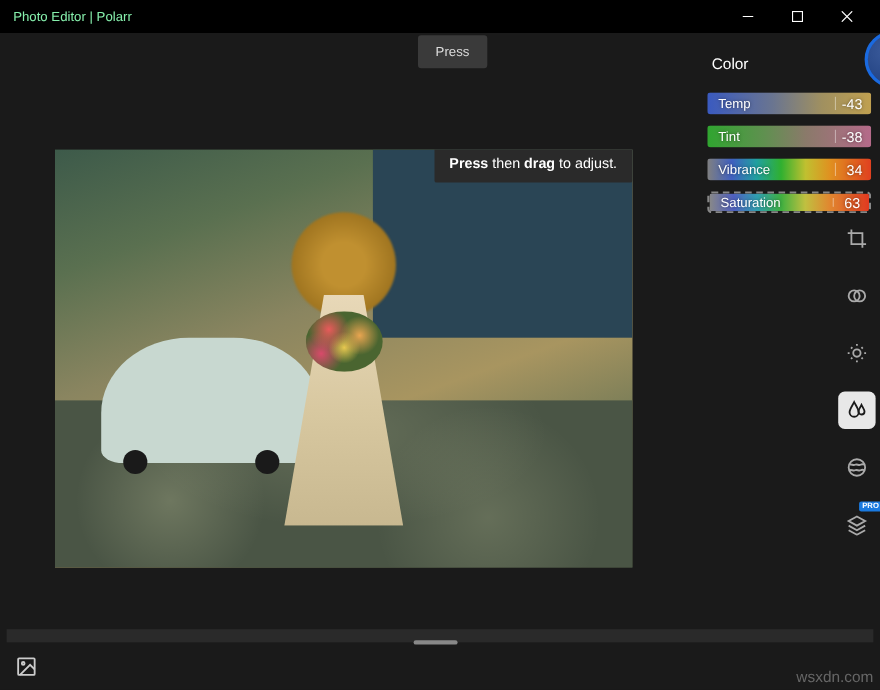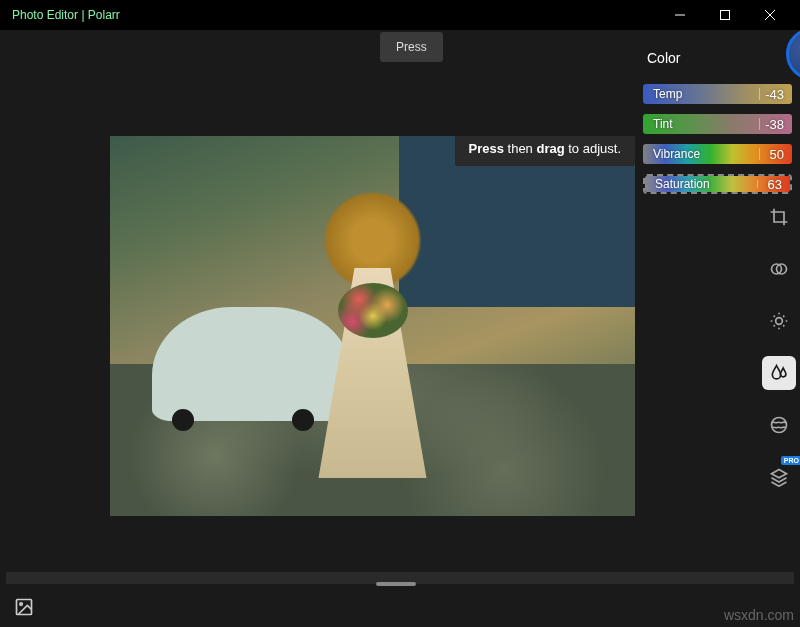--- a/index.html
+++ b/index.html
@@ -40,21 +40,21 @@
   .win-btn svg { width: 10px; height: 10px; stroke: #fff; stroke-width: 1; fill: none; }
   .content-area {
     display: flex;
     height: calc(100% - 30px - 55px);
     position: relative;
   }
   .canvas-area {
     flex: 1;
     display: flex;
     align-items: center;
-    justify-content: flex-end;
+    justify-content: flex-start;
     position: relative;
   }
   .photo {
     width: 525px;
     height: 380px;
     margin-left: 50px;
     margin-top: 50px;
     background: linear-gradient(160deg, #3d5a4a 0%, #5a7050 20%, #8a8560 40%, #a89560 60%, #6a7555 80%, #4a5540 100%);
     position: relative;
     overflow: hidden;
@@ -347,21 +347,21 @@
       <div class="slider-bg tint-bg"></div>
       <div class="slider-label">Tint</div>
       <div class="slider-sep"></div>
       <div class="slider-value">-38</div>
     </div>
 
     <div class="slider-row">
       <div class="slider-bg vibrance-bg"></div>
       <div class="slider-label">Vibrance</div>
       <div class="slider-sep"></div>
-      <div class="slider-value">50</div>
+      <div class="slider-value">34</div>
     </div>
 
     <div class="slider-row saturation-row">
       <div class="slider-bg saturation-bg"></div>
       <div class="slider-label">Saturation</div>
       <div class="slider-sep"></div>
       <div class="slider-value">63</div>
     </div>
   </div>
 

